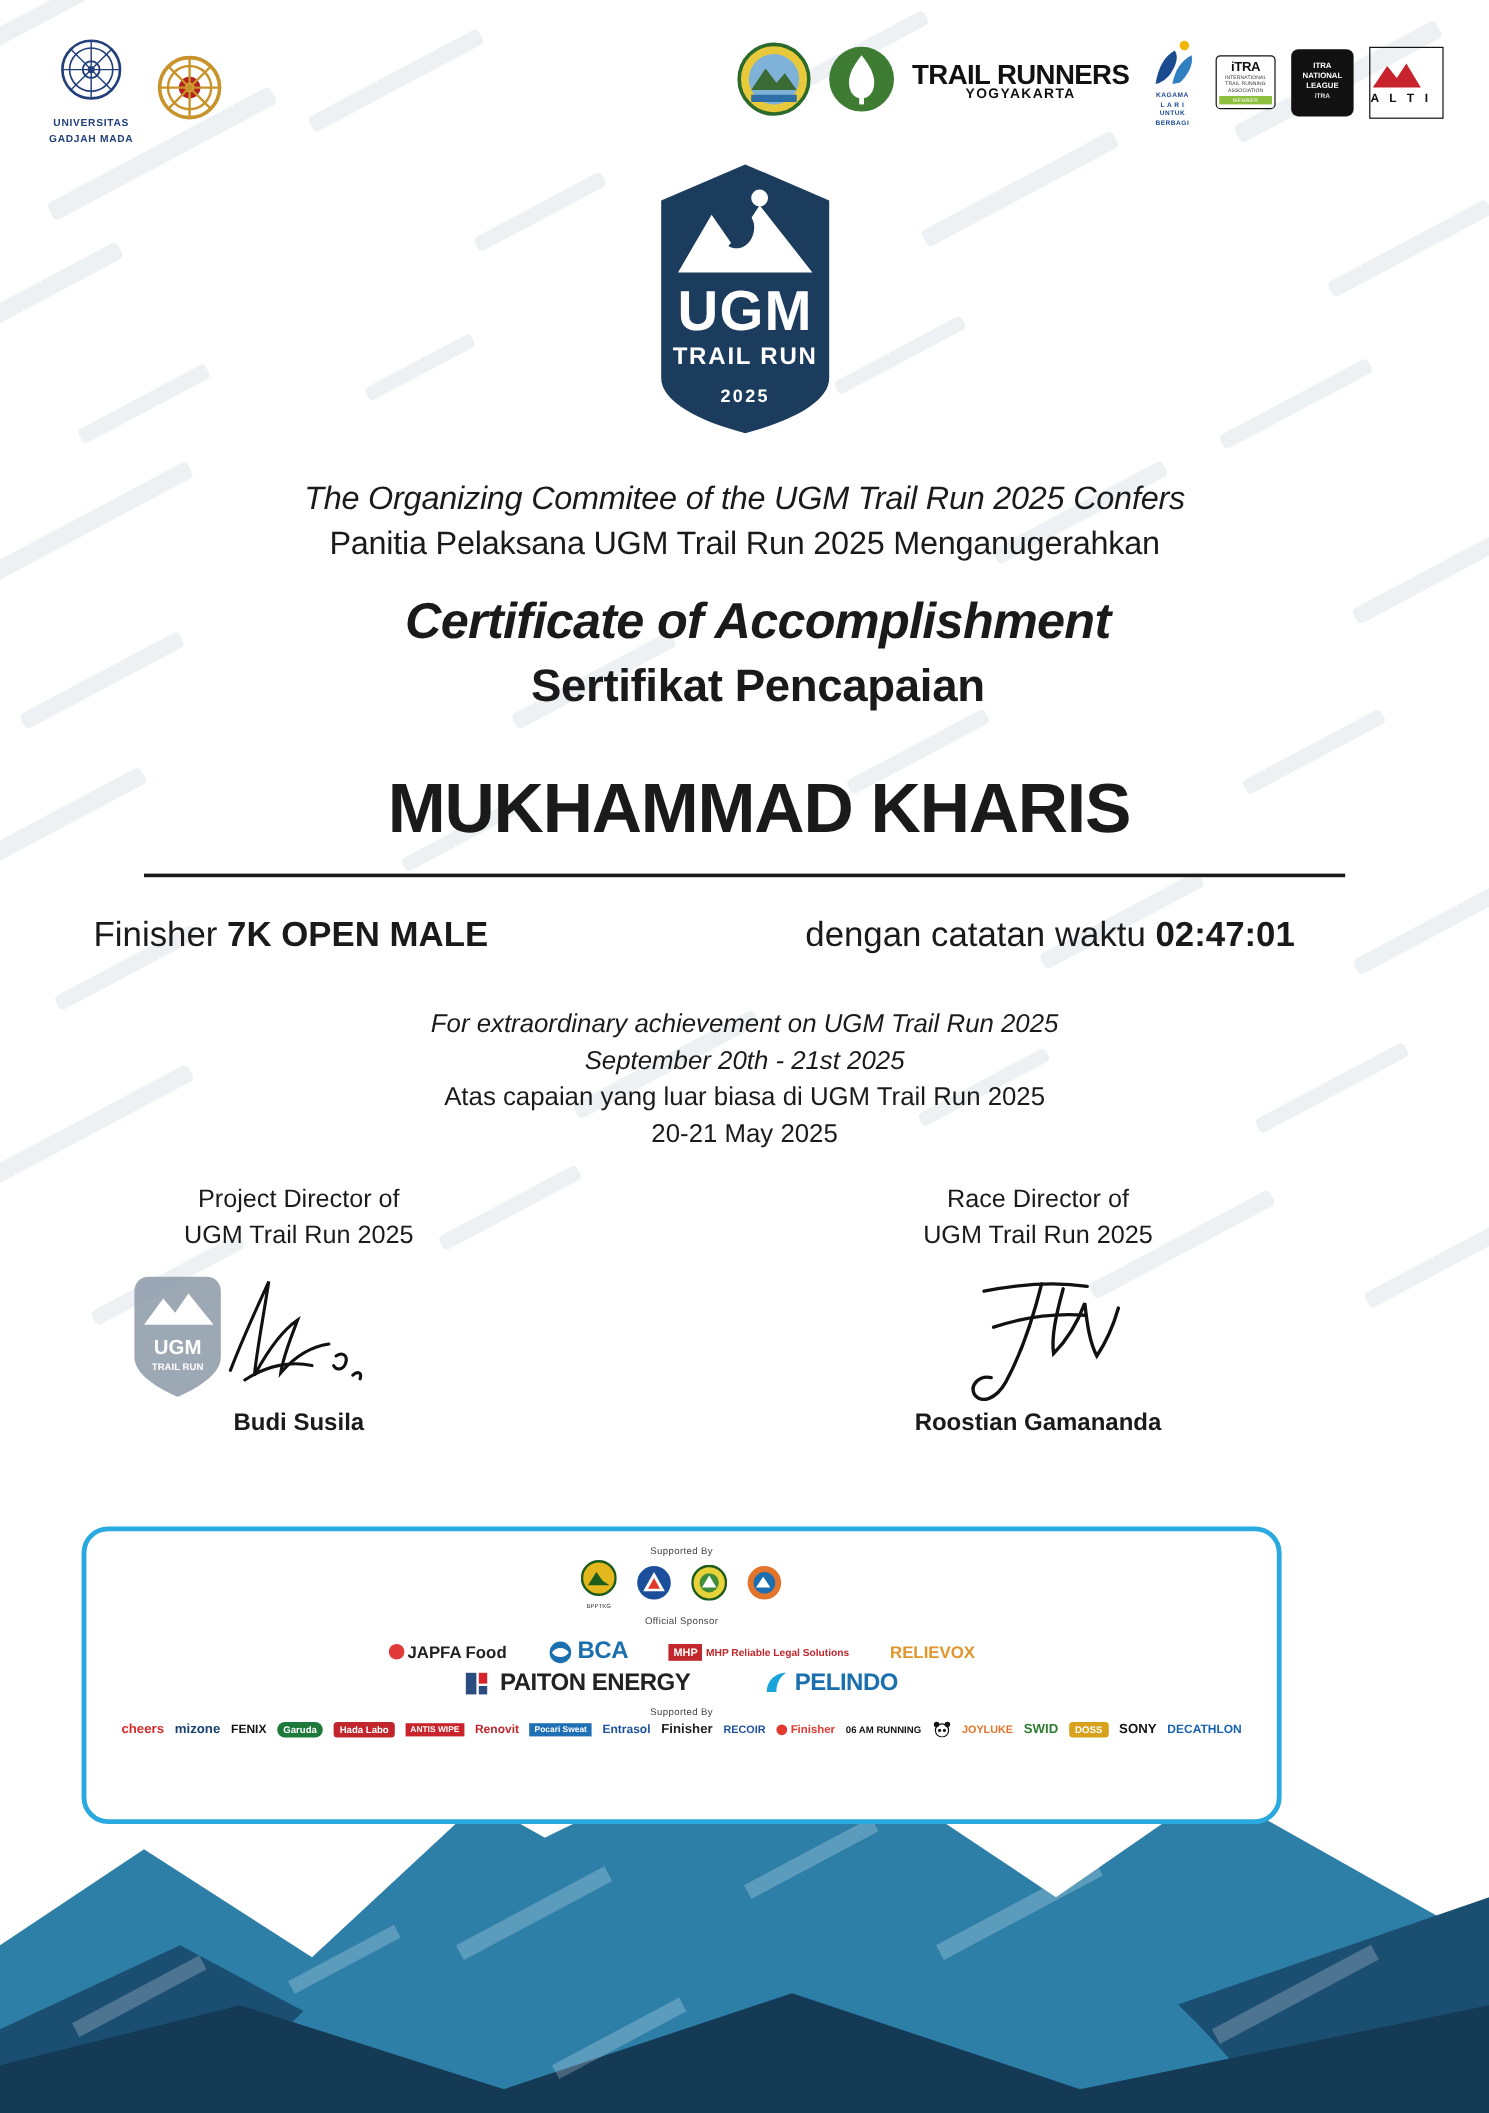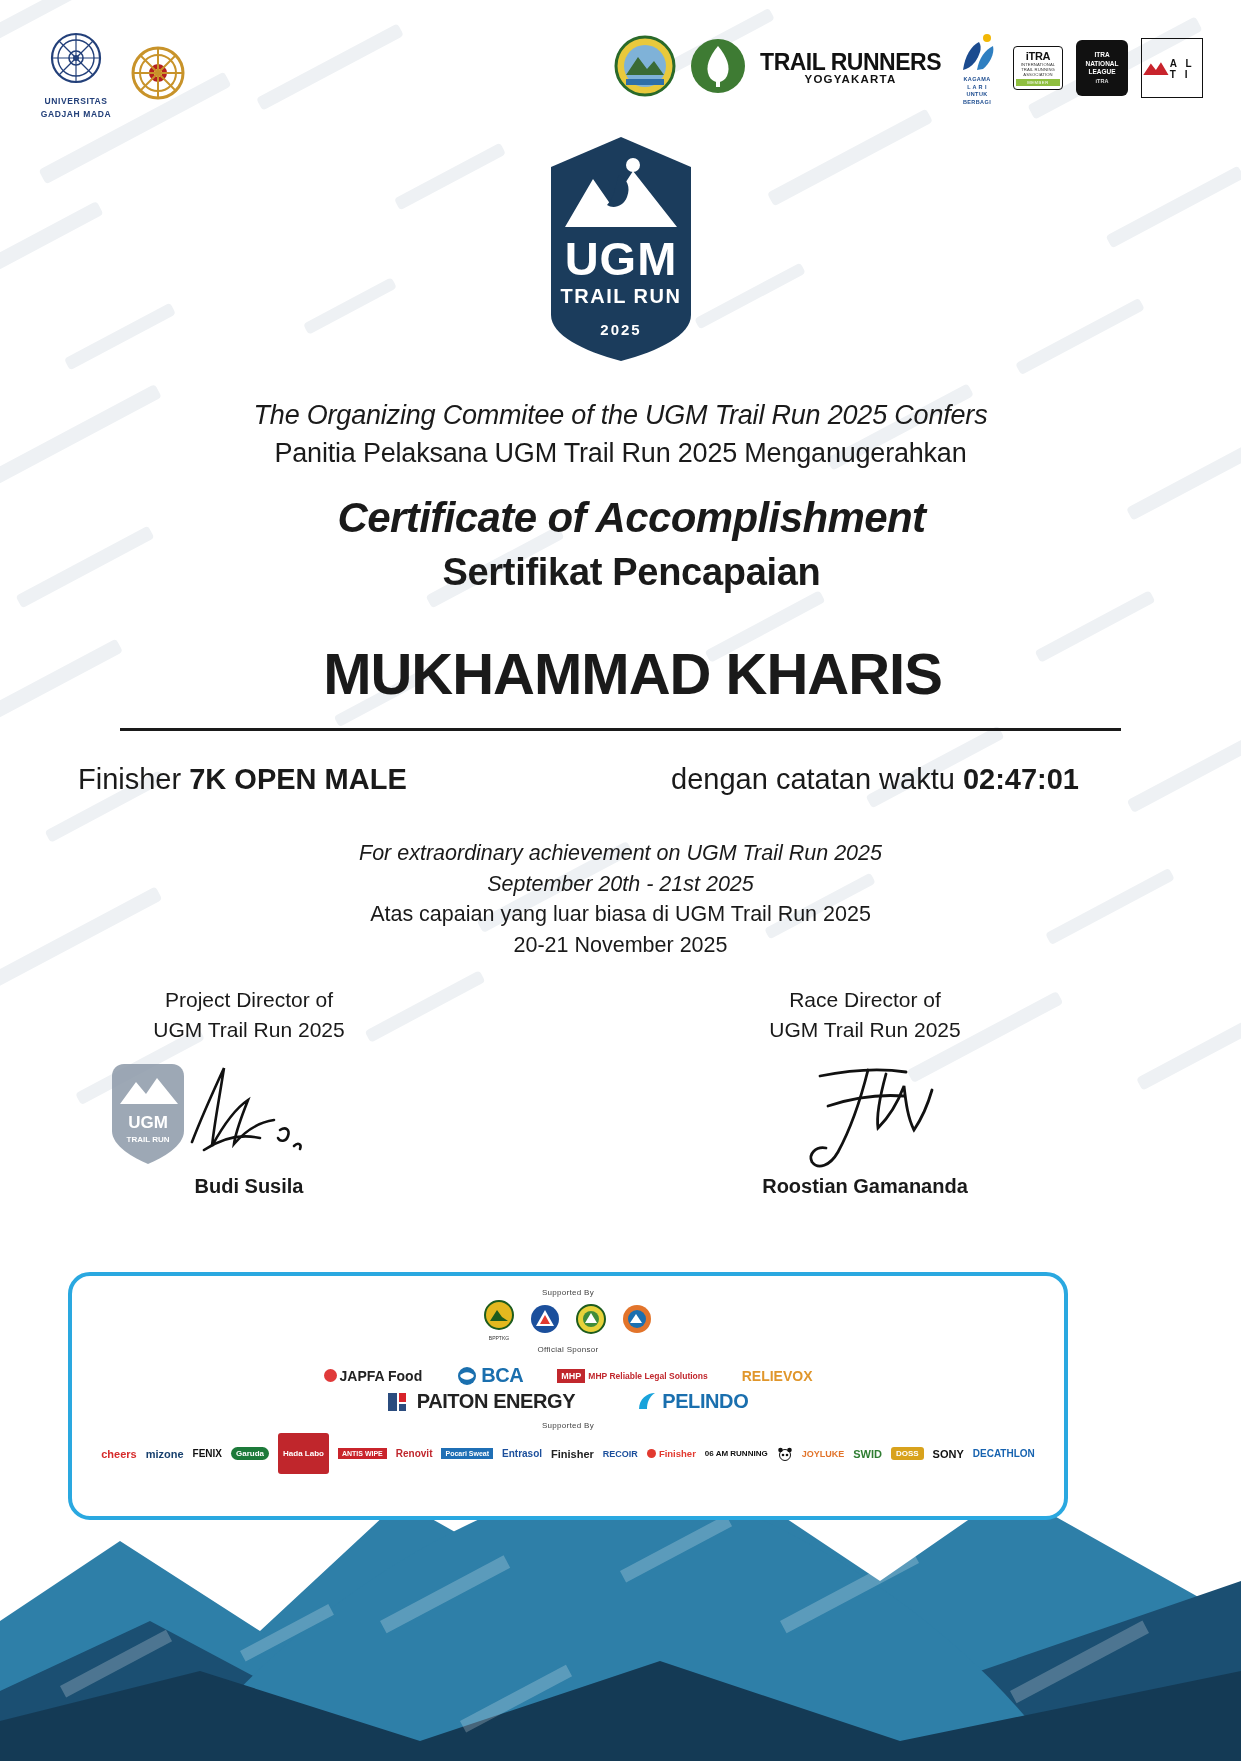--- a/index.html
+++ b/index.html
@@ -143,22 +143,22 @@
     font-size: 6.5px;
     line-height: 1.25;
     font-weight: bold;
     text-align: center;
   }
   .alti-box {
     width: 60px;
     height: 58px;
     border: 1.6px solid #111;
     display: flex;
-    flex-direction: row;
-    align-items: center;
+    flex-direction: column;
+    align-items: flex-start;
     justify-content: center;
   }
   .alti-box .alti-text {
     font-size: 10px;
     letter-spacing: 3px;
     font-weight: bold;
     color: #111;
     margin-top: 2px;
   }
 
@@ -517,21 +517,21 @@
     <div>
       <span>dengan catatan waktu</span>
       <span class="bold">02:47:01</span>
     </div>
   </div>
 
   <div class="achievement">
     <div class="ital">For extraordinary achievement on UGM Trail Run 2025</div>
     <div class="ital">September 20th - 21st 2025</div>
     <div>Atas capaian yang luar biasa di UGM Trail Run 2025</div>
-    <div>20-21 November 2025</div>
+    <div>20-21 May 2025</div>
   </div>
 
   <div class="sig left">
     <div class="sig-role">Project Director of</div>
     <div class="sig-role">UGM Trail Run 2025</div>
     <div class="sig-area">
       <svg width="330" height="135" viewBox="0 0 330 135">
         <path d="M40 18 L88 18 C95 18 100 23 100 30 L100 85 C100 100 78 112 64 118 C50 112 28 100 28 85 L28 30 C28 23 33 18 40 18 Z" fill="#8c99a8" opacity="0.85"></path>
         <path d="M36 58 L52 36 L62 48 L73 32 L94 58 Z" fill="#ffffff"></path>
         <text x="64" y="82" font-family="Liberation Sans, sans-serif" font-size="17" font-weight="bold" fill="#ffffff" text-anchor="middle">UGM</text>
@@ -644,21 +644,21 @@
       <div class="sp-logo">
           <span style="color:#17406e;font-size:11px;font-weight:bold">mizone</span>
         </div>
       <div class="sp-logo">
           <span style="color:#111;font-size:10px;font-weight:bold">FENIX</span>
         </div>
       <div class="sp-logo">
           <span style="background:#1d7a3a;color:#fff;padding:2px 5px;border-radius:7px;font-size:8px">Garuda</span>
         </div>
       <div class="sp-logo">
-          <span style="background:#c0262c;color:#fff;padding:16px 5px;border-radius:3px;font-size:8px">Hada Labo</span>
+          <span style="background:#c0262c;color:#fff;padding:2px 5px;border-radius:3px;font-size:8px">Hada Labo</span>
         </div>
       <div class="sp-logo">
           <span style="background:#c9242b;color:#fff;padding:2px 4px;font-size:7px">ANTIS WIPE</span>
         </div>
       <div class="sp-logo">
           <span style="color:#c0262c;font-size:10px;font-weight:bold">Renovit</span>
         </div>
       <div class="sp-logo">
           <span style="background:#1f6fb5;color:#fff;padding:2px 4px;font-size:7px">Pocari Sweat</span>
         </div>

